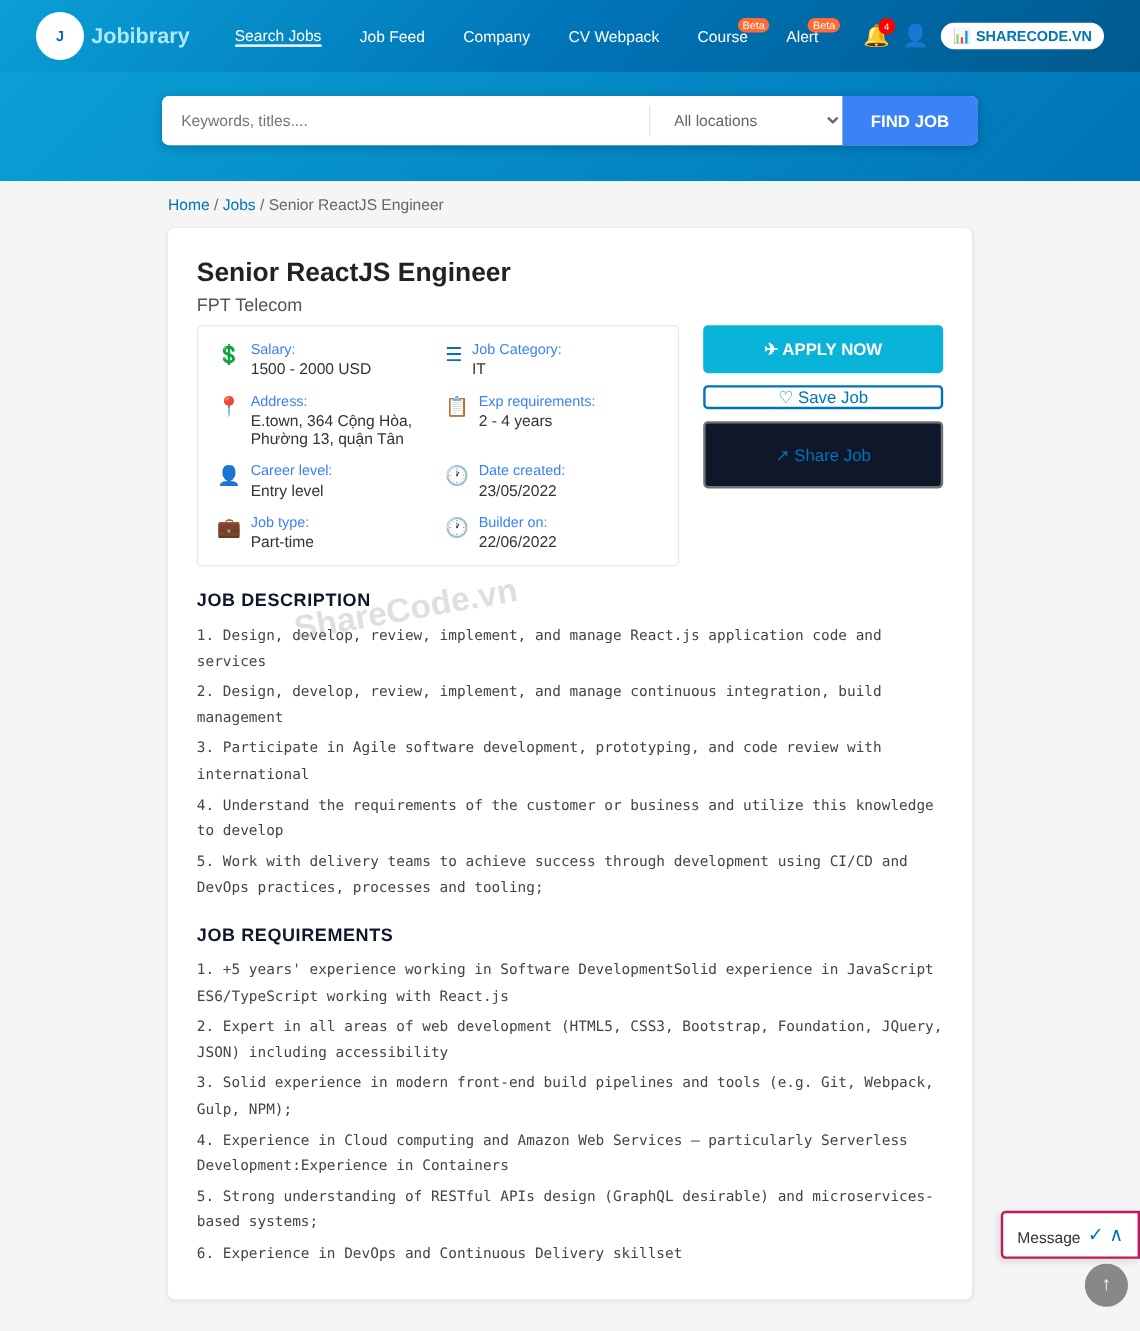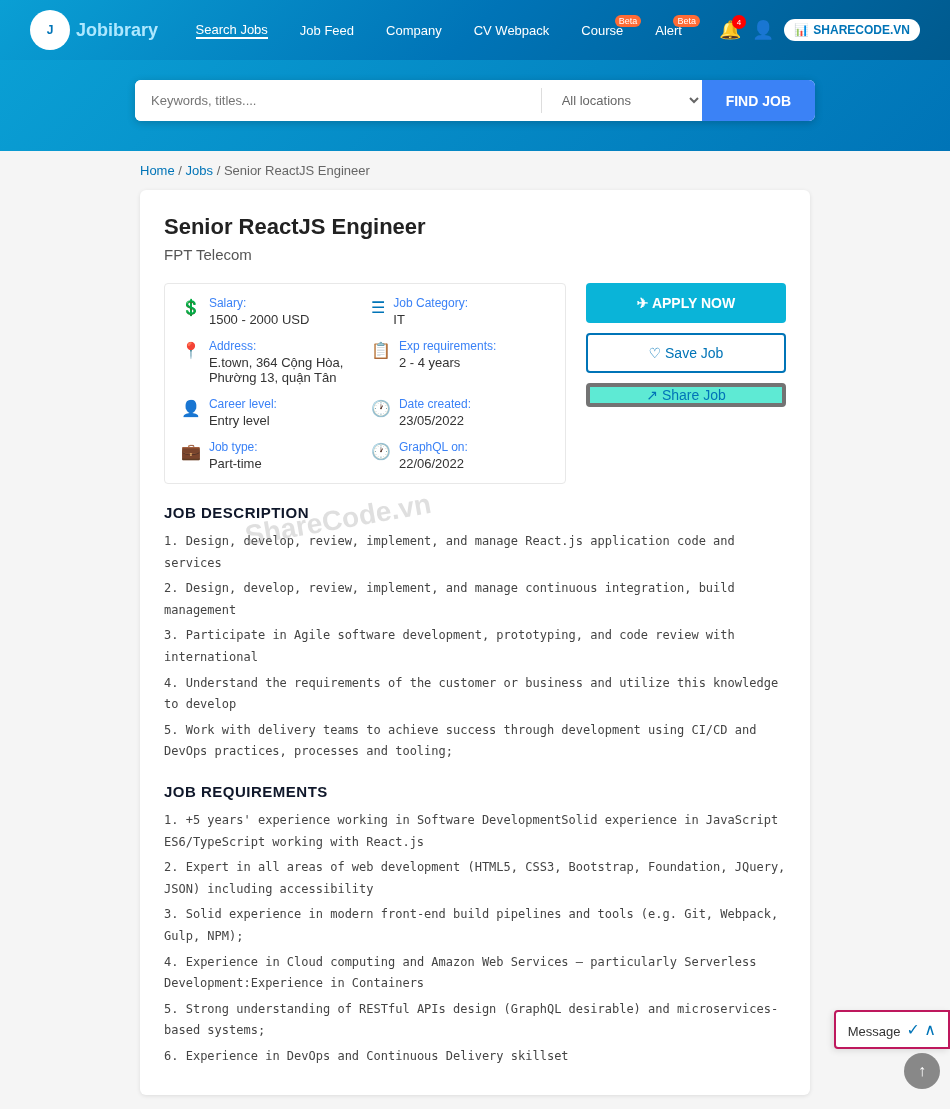--- a/index.html
+++ b/index.html
@@ -90,21 +90,21 @@
 
     
     .main-container { padding: 0 140px 30px; }
     .job-card {
       background: white;
       border-radius: 6px;
       padding: 24px;
       box-shadow: 0 1px 4px rgba(0,0,0,0.1);
     }
     .job-title { font-size: 22px; font-weight: bold; color: #222; margin-bottom: 6px; }
-    .company-name { font-size: 15px; color: #555; margin-bottom: 20px; }
+    .company-name { font-size: 15px; color: #555; margin-bottom: 8px; }
 
     
     .job-details-row {
       display: flex;
       gap: 20px;
     }
     .job-details-left { flex: 1; }
     .job-details-right { width: 200px; display: flex; flex-direction: column; gap: 10px; }
 
     .details-grid {
@@ -121,26 +121,26 @@
     .detail-value { font-size: 13px; color: #333; }
 
     
     .btn-apply {
       background: #0ab4d8; color: white; border: none;
       padding: 12px; border-radius: 4px; font-size: 14px;
       font-weight: bold; cursor: pointer; width: 100%;
     }
     .btn-save {
       background: white; color: #0074b7; border: 2px solid #0074b7;
-      padding: 10px; border-radius: 4px; font-size: 14px;
+      border-radius: 4px; font-size: 14px;
       cursor: pointer; width: 100%;
     }
     .btn-share {
-      background: #5eead4; color: #0074b7; border: 4px solid #737373;
-      padding: 0; border-radius: 4px; font-size: 14px;
+      background: #0f172a; color: #0074b7; border: 2px solid #737373;
+      padding: 18px; border-radius: 4px; font-size: 14px;
       cursor: pointer; width: 100%;
     }
 
     
     .section-title {
       font-size: 15px; font-weight: bold; color: #0f172a;
       margin: 20px 0 10px; letter-spacing: 0.5px;
     }
     .section-content { font-size: 12px; color: #444; line-height: 1.8; font-family: monospace; }
     .section-content p { margin-bottom: 4px; }
@@ -302,21 +302,21 @@
             <span class="detail-icon">💼</span>
             <div>
               <div class="detail-label">Job type:</div>
               <div class="detail-value">Part-time</div>
             </div>
           </div>
 
           <div class="detail-item">
             <span class="detail-icon">🕐</span>
             <div>
-              <div class="detail-label">GraphQL on:</div>
+              <div class="detail-label">Builder on:</div>
               <div class="detail-value">22/06/2022</div>
             </div>
           </div>
         </div>
       </div>
 
       <div class="job-details-right">
         <button class="btn-apply">
           ✈ <span>APPLY NOW</span>
         </button>

